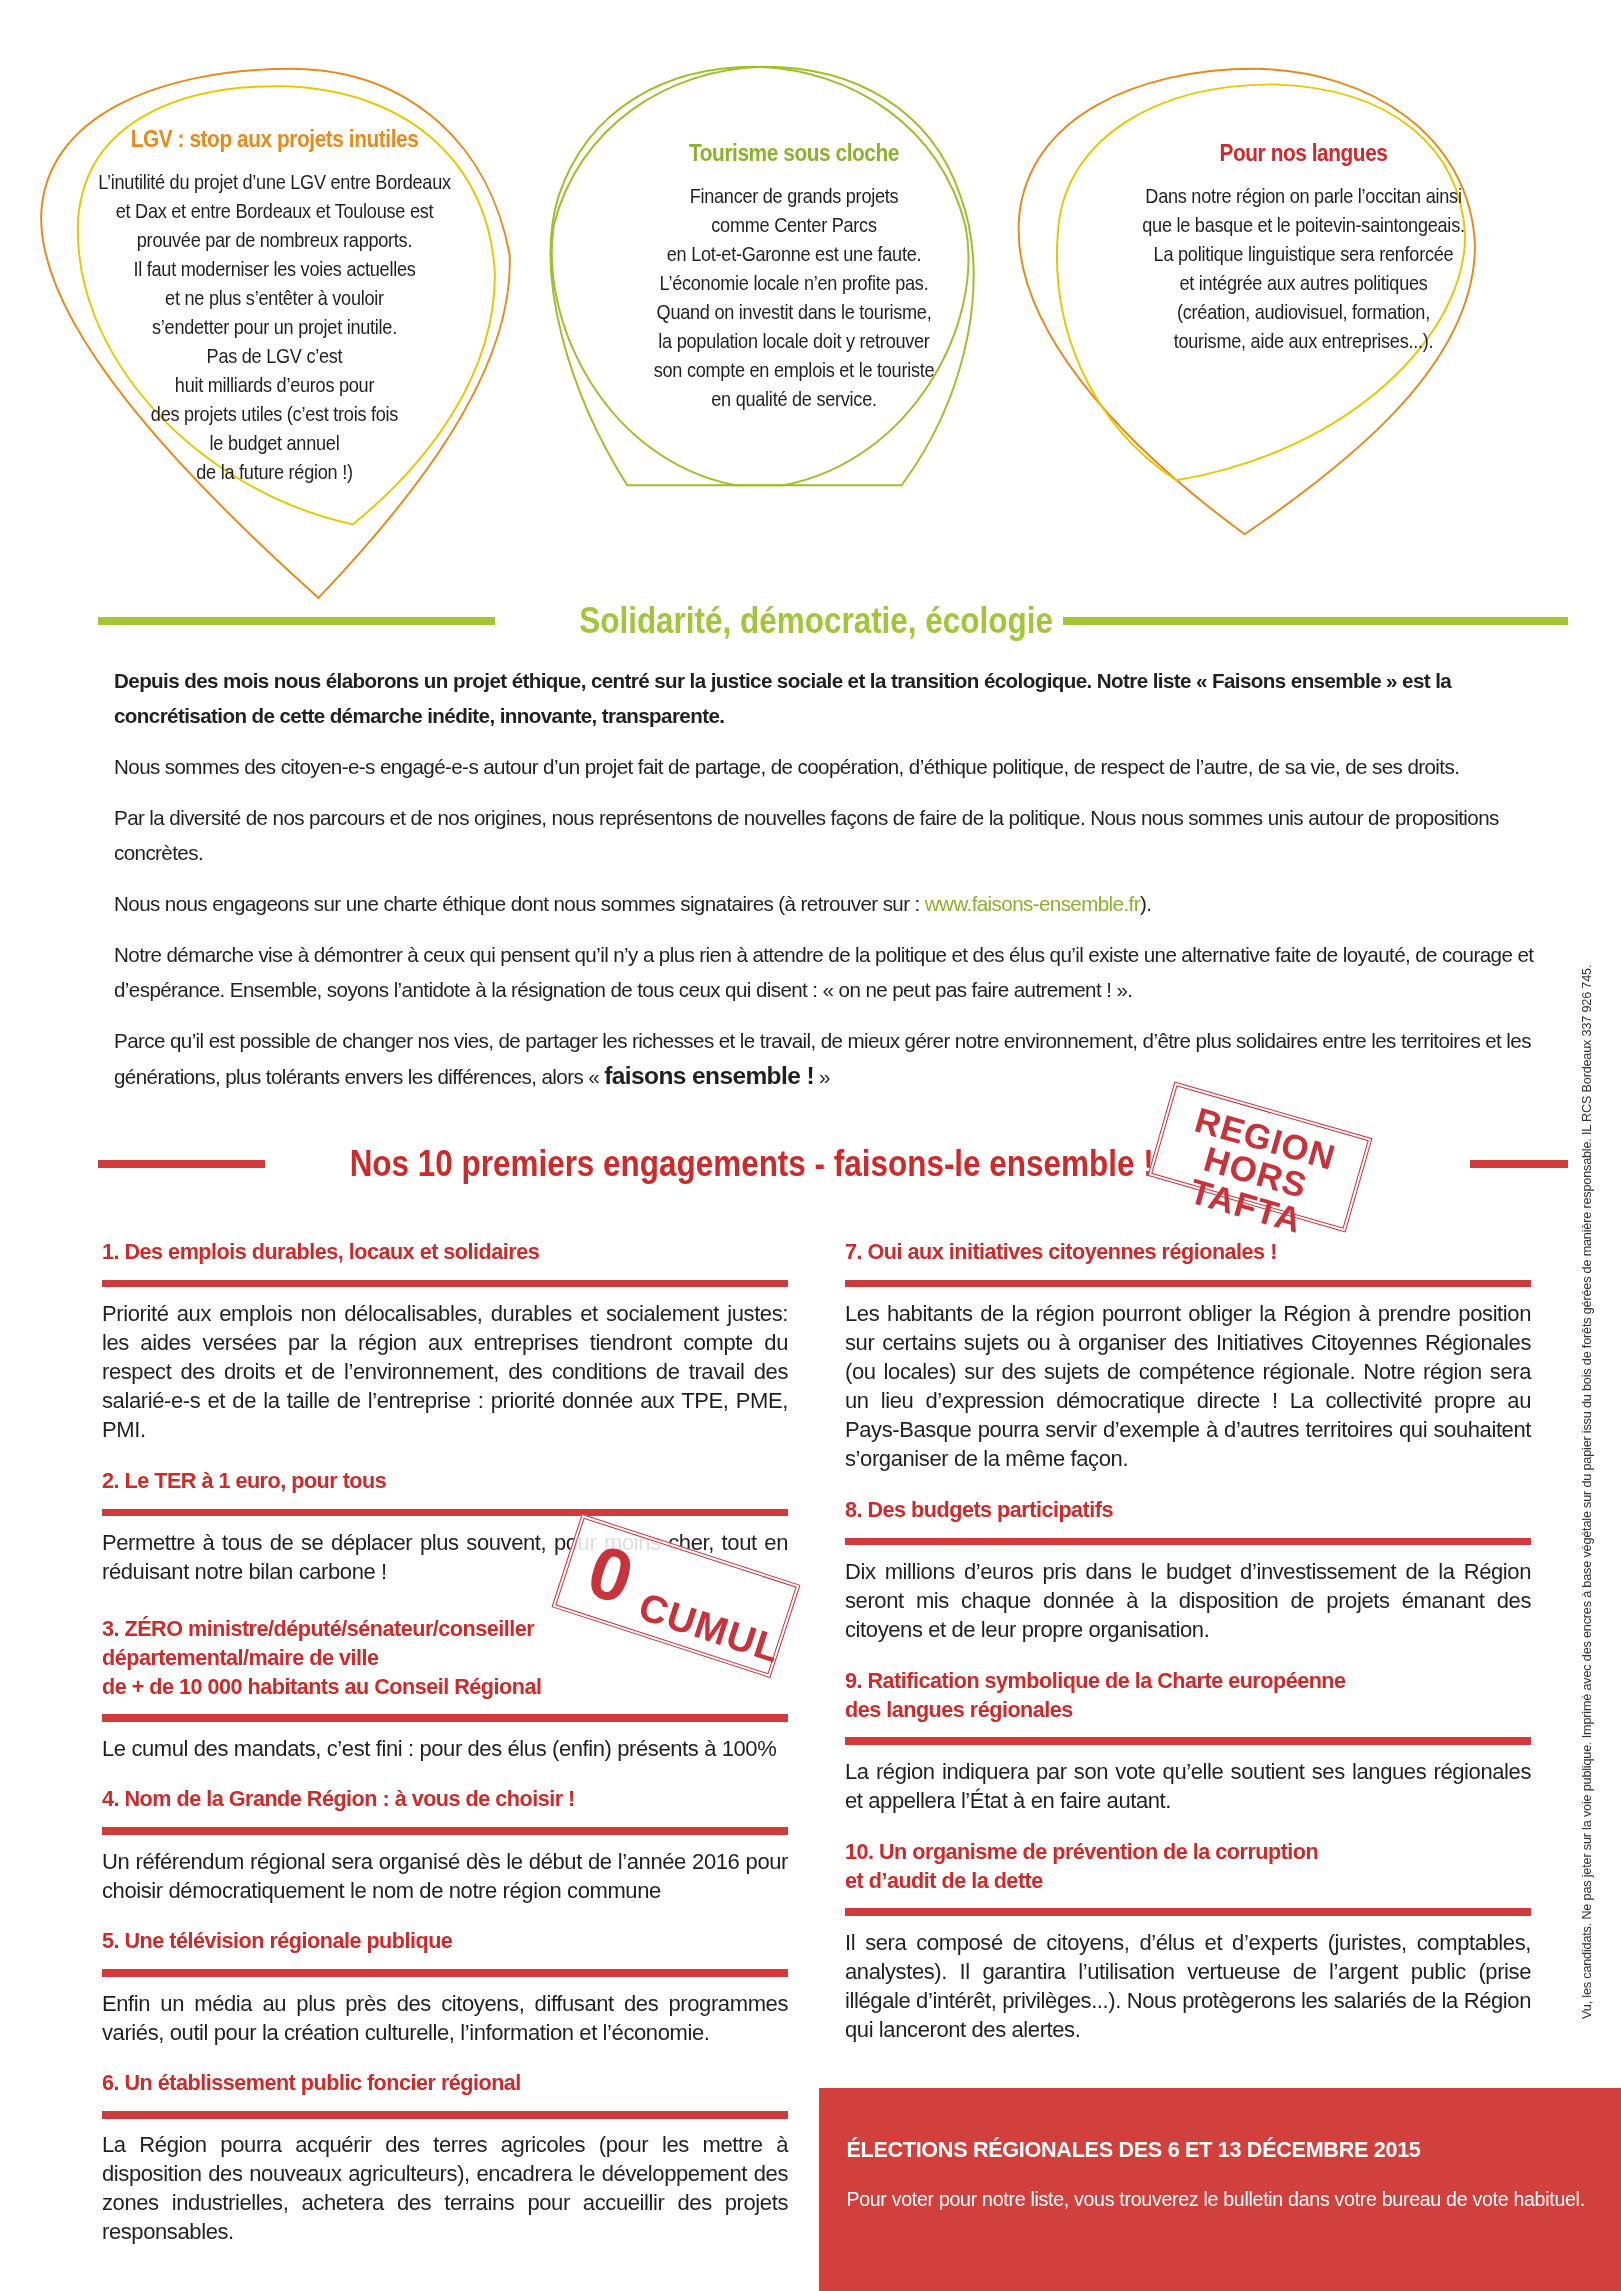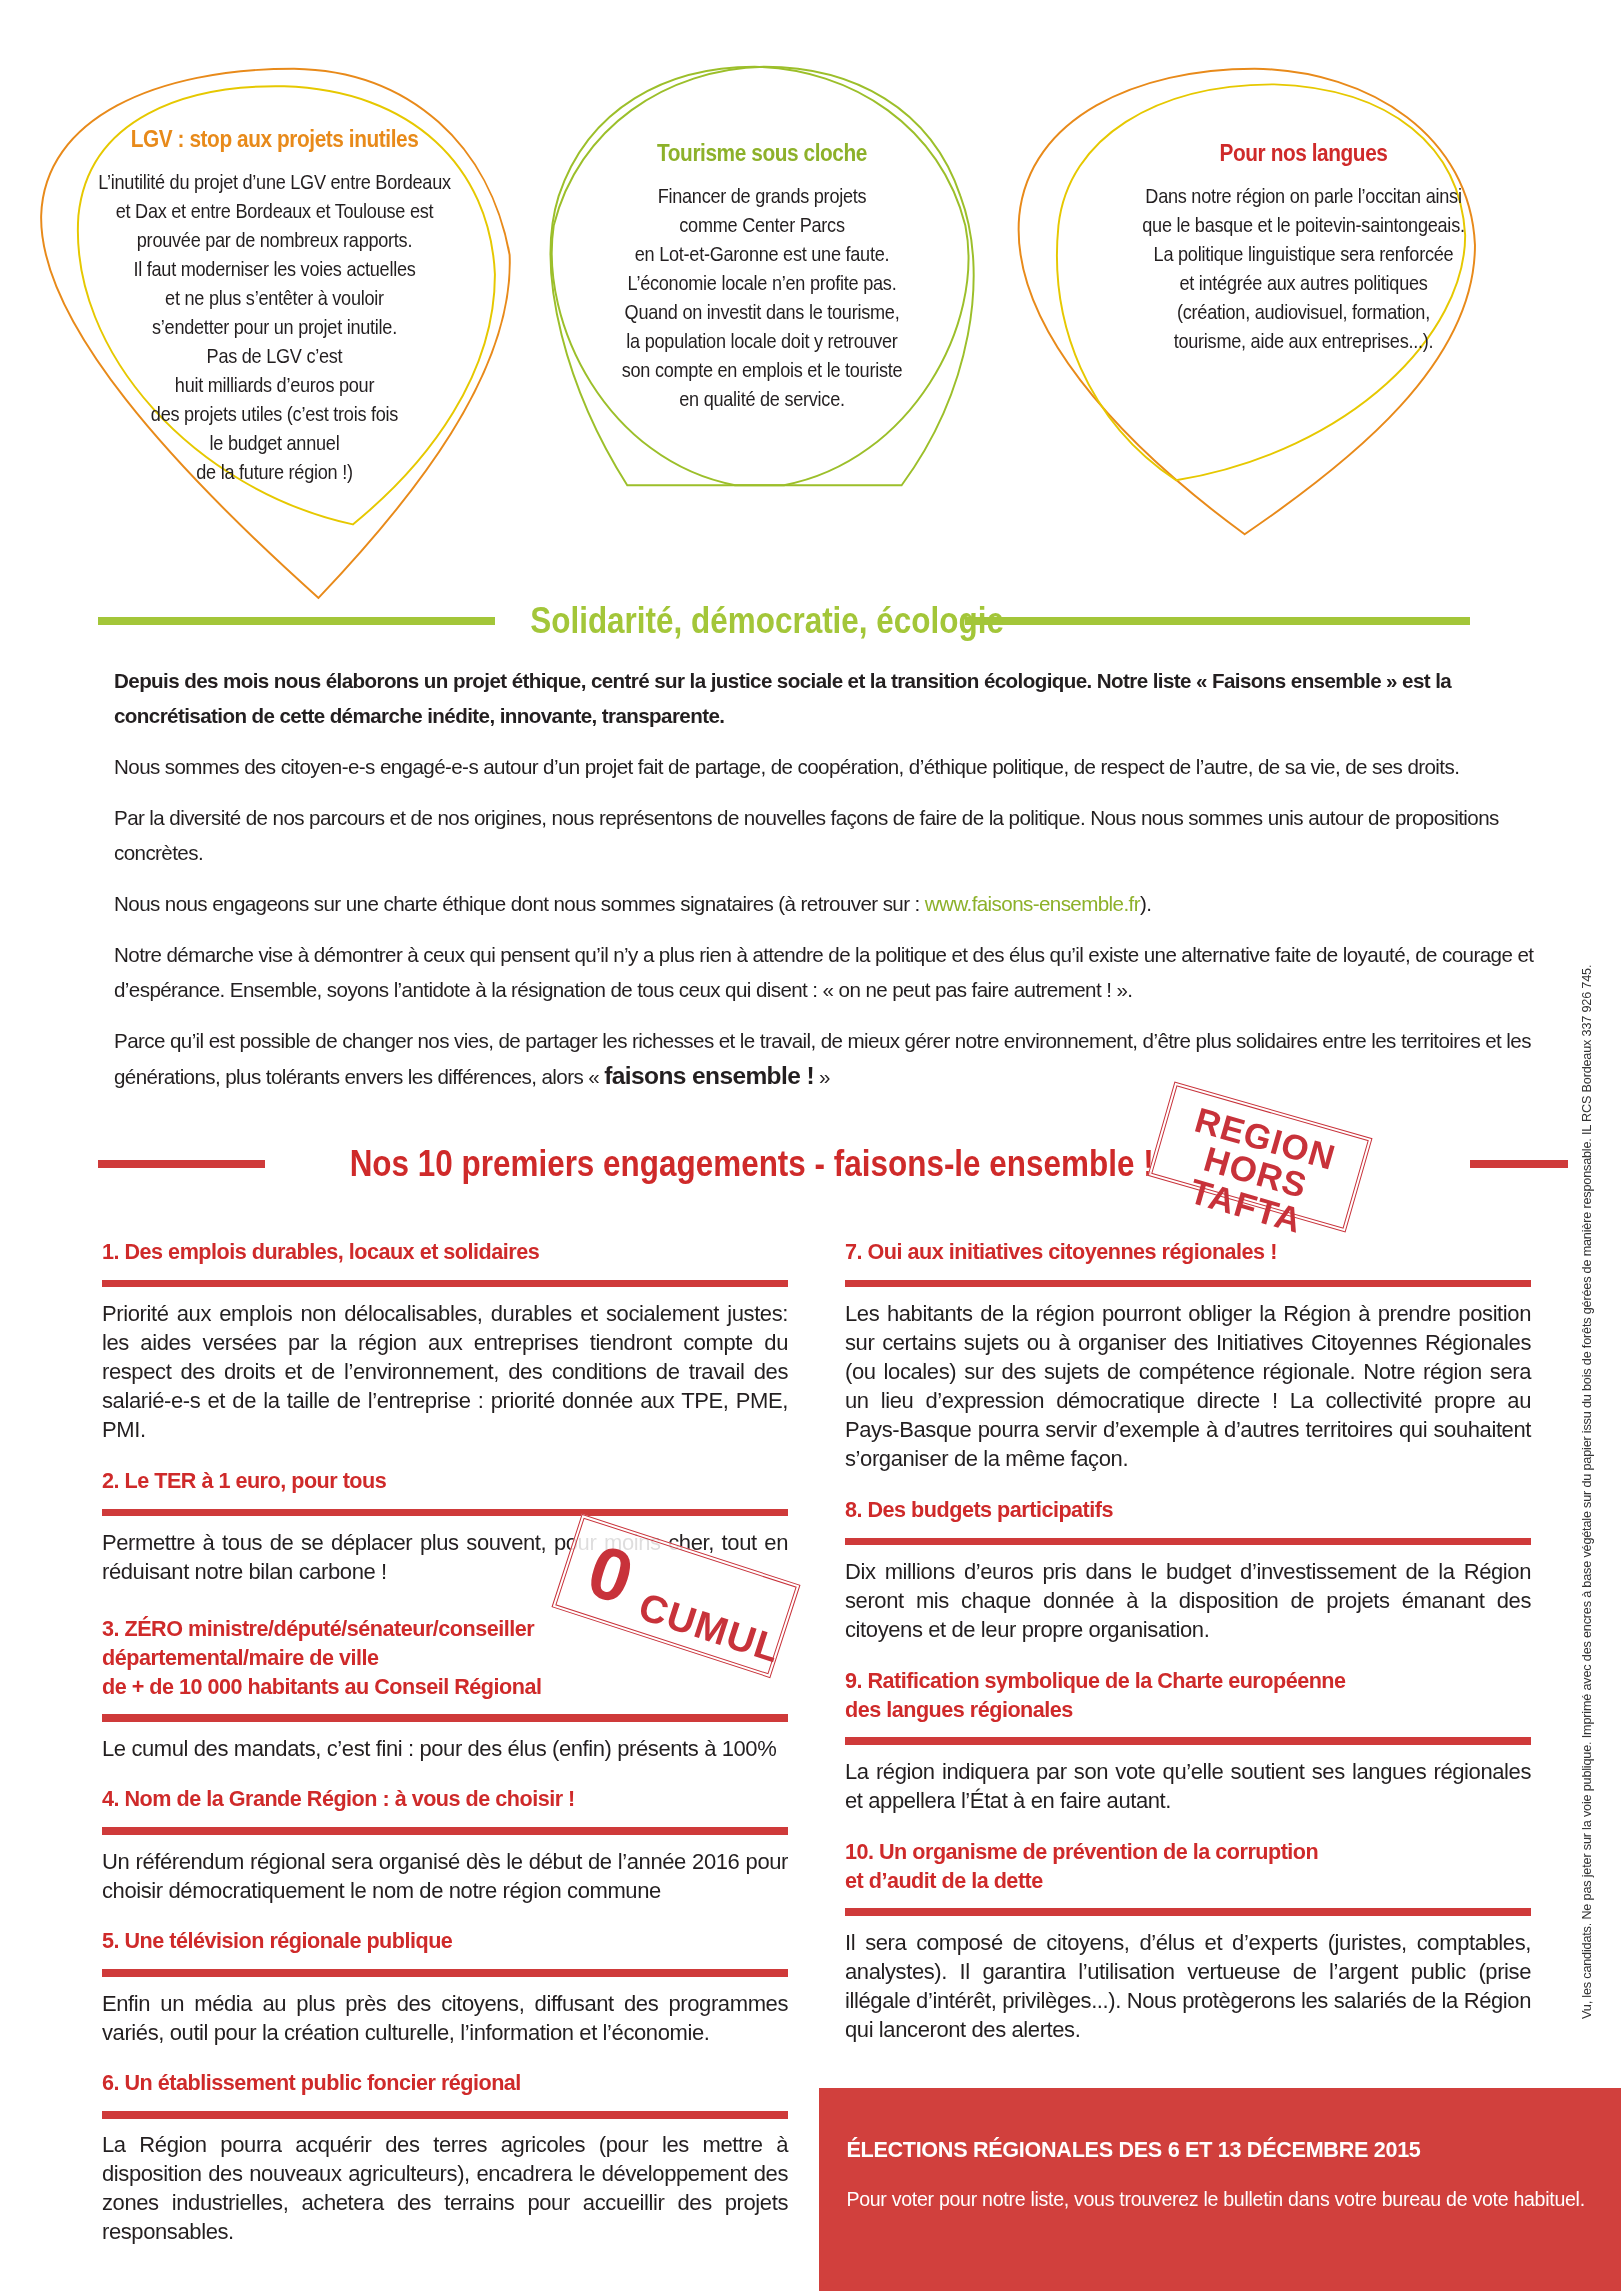--- a/index.html
+++ b/index.html
@@ -13,31 +13,31 @@
   .bubble h2 {
     margin: 0 0 13.7px 0; font-size: 24.5px; font-weight: bold; letter-spacing: -0.5px;
     transform: scaleX(0.85); 
   }
   .bubble p {
     margin: 0; font-size: 20.6px; line-height: 29px; letter-spacing: -0.3px;
     transform: scaleX(0.88); white-space: pre-line;
   }
   #bubble-lgv { left: 59px; top: 125px; width: 431px; }
   #bubble-lgv h2 { color: #e88a1a; }
-  #bubble-tourisme { left: 556px; top: 139px; width: 412px; }
+  #bubble-tourisme { left: 588px; top: 139px; width: 412px; }
   #bubble-tourisme h2 { color: #8db12a; }
   #bubble-langues { left: 1088px; top: 139px; width: 431px; }
   #bubble-langues h2 { color: #cf2a2a; }
 
   
   .section-head { position: absolute; display: flex; align-items: center; }
   .section-head .bar { height: 8.8px; flex: none; }
   .section-head .title { font-weight: bold; white-space: nowrap; padding: 0 13.7px; transform: scaleX(0.85); }
 
-  #solid-head { left: 98px; top: 600px; width: 1470px; }
+  #solid-head { left: 98px; top: 600px; width: 1470px; justify-content: space-between; }
   #solid-head .bar { background: #a3c639; }
   #solid-head .bar.left { width: 397px; }
   #solid-head .bar.right { width: 505px; }
   #solid-head .title { color: #a3c639; font-size: 37px; width: 470px; text-align: center; padding: 0; }
 
   #solid-body { position: absolute; left: 98px; top: 647px; width: 1470px; }
   #solid-body p {
     margin: 16px; font-size: 20.6px; line-height: 35px; letter-spacing: -0.6px;
     text-align: left;
   }

